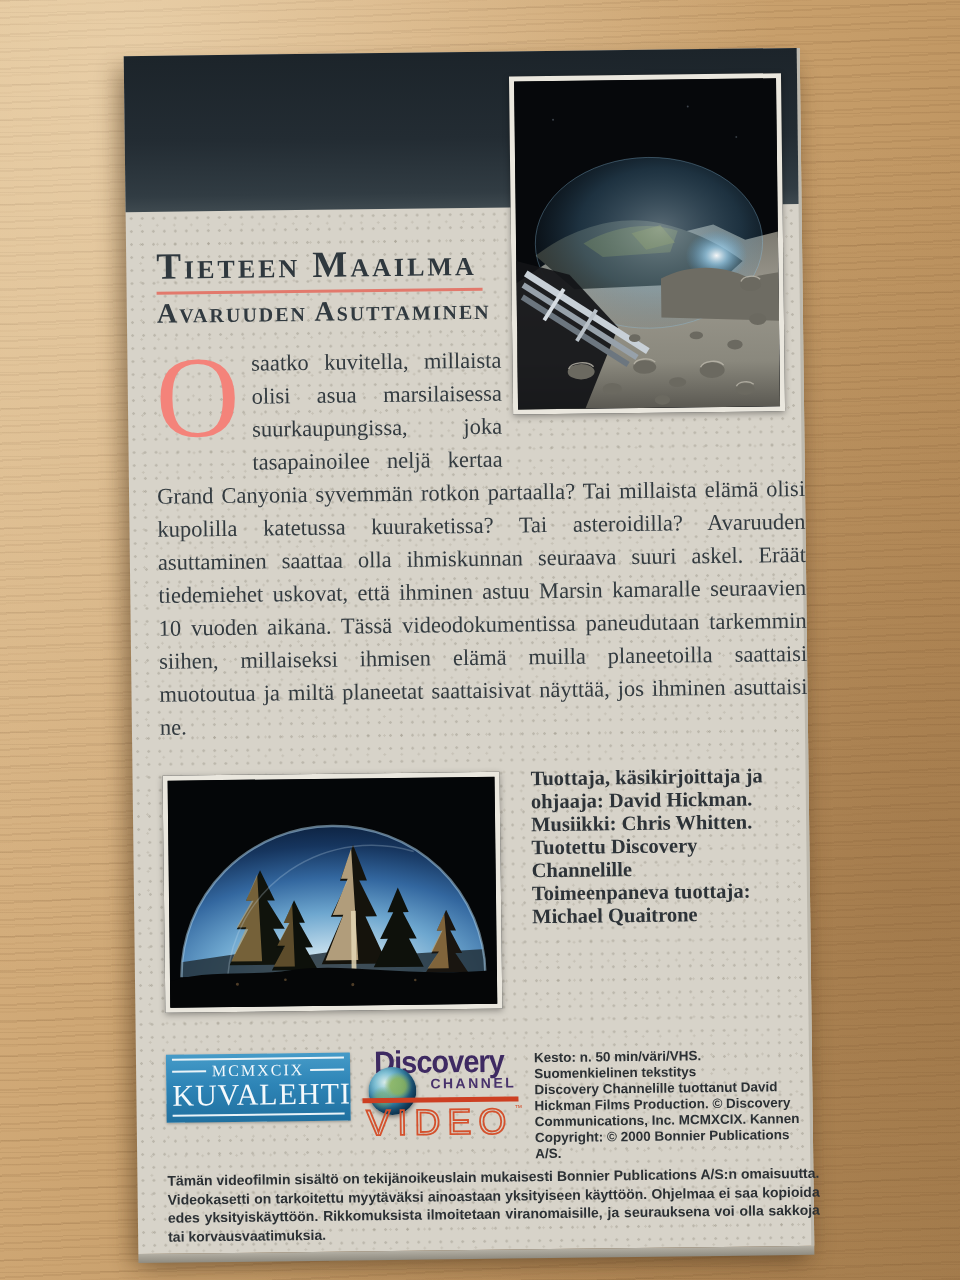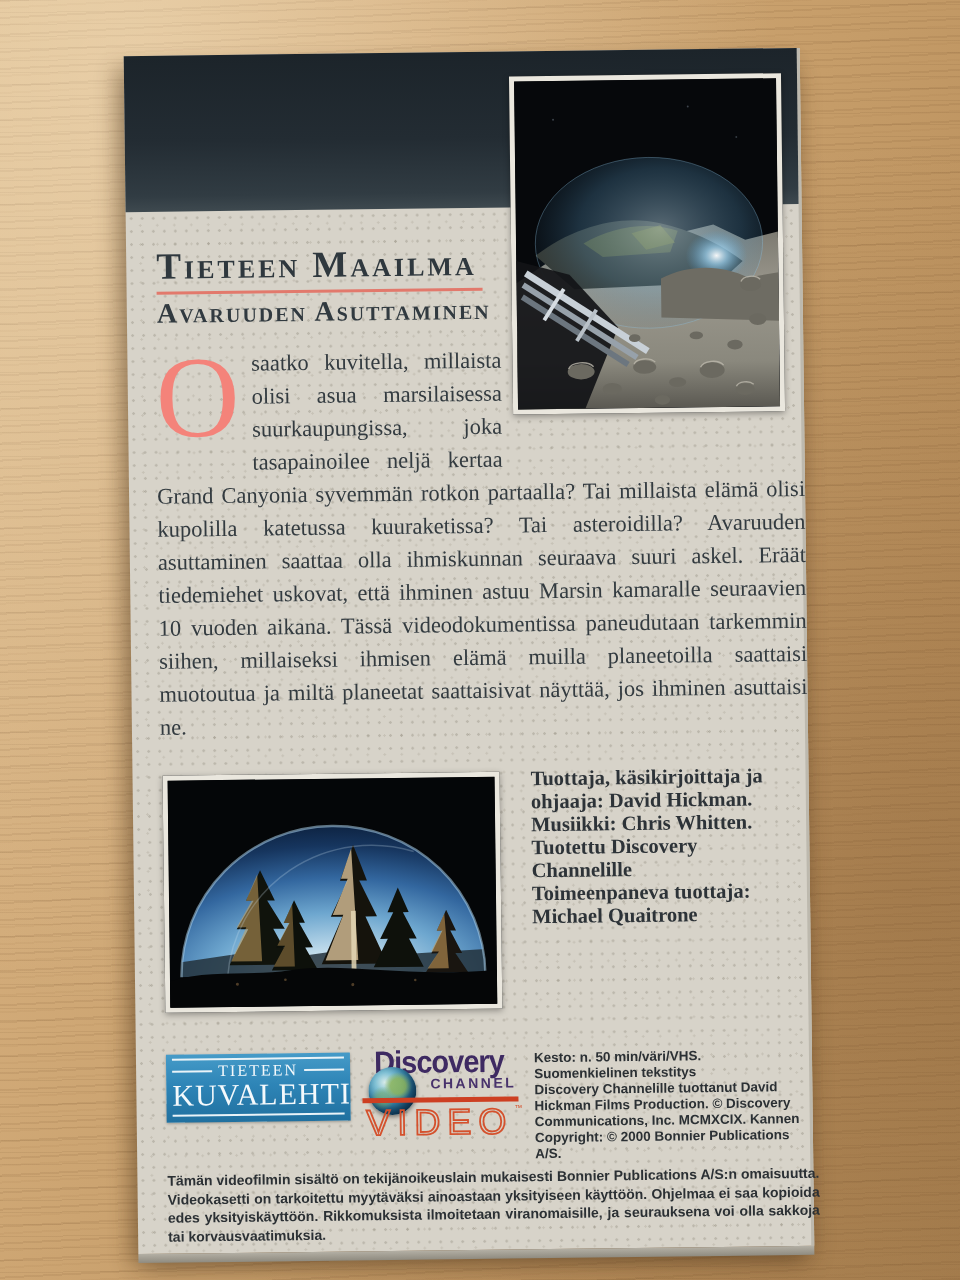--- a/index.html
+++ b/index.html
@@ -258,21 +258,21 @@
 ohjaaja: David Hickman.
 Musiikki: Chris Whitten.
 Tuotettu Discovery
 Channelille
 Toimeenpaneva tuottaja:
 Michael Quaitrone</div>
 
   <div class="tk-logo">
     <div class="tk-top">
       <span class="tk-rule"></span>
-      <span data-bind="logos.tieteen_kuvalehti.top">TIETEEN</span>
+      <span data-bind="logos.tieteen_kuvalehti.top">MCMXCIX</span>
       <span class="tk-rule"></span>
     </div>
     <div class="tk-main" data-bind="logos.tieteen_kuvalehti.main">KUVALEHTI</div>
   </div>
 
   <div class="dc-logo">
     <div class="dc-brand" data-bind="logos.discovery.brand">Discovery</div>
     <span class="dc-globe"></span>
     <span class="dc-channel" data-bind="logos.discovery.channel">CHANNEL</span>
     <div class="dc-line"></div>

